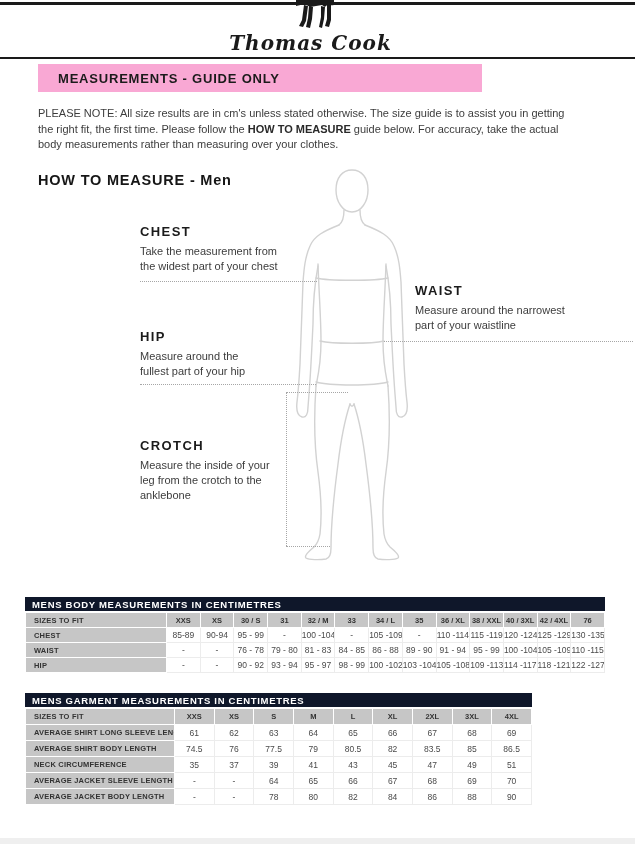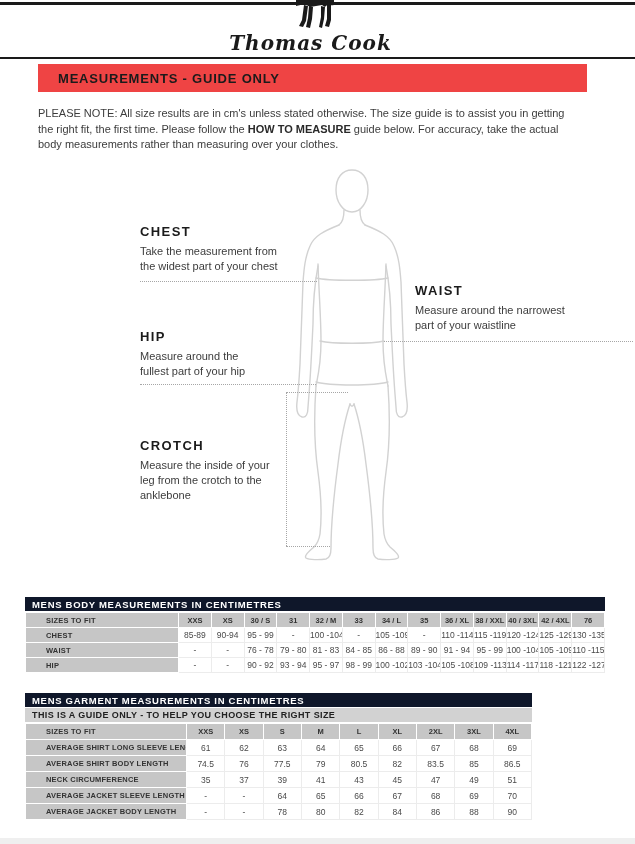--- a/index.html
+++ b/index.html
@@ -10,21 +10,21 @@
   .rule-top{top:2px;height:3px;}
   .rule-mid{top:57px;height:2px;}
   .bottom-strip{position:absolute;left:0;top:838px;width:635px;height:6px;background:#efefef;}
 
   
   .logo-text{position:absolute;left:0;top:31px;width:621px;text-align:center;
              font-family:"DejaVu Serif",serif;font-style:italic;font-weight:bold;
              font-size:20px;letter-spacing:1px;color:#1a1a1a;}
 
   
-  .title-bar{position:absolute;left:38px;top:64px;width:549px;height:28px;background:#ef4444;}
+  .title-bar{position:absolute;left:38px;top:64px;width:444px;height:28px;background:#f9a8d4;}
   .title-bar span{display:block;padding:7px 0 0 20px;font-size:13px;font-weight:bold;
                   letter-spacing:0.8px;color:#1b1b1b;}
 
   .note{position:absolute;left:38px;top:106px;width:545px;font-size:11px;line-height:1.42;
         color:#3c3c3c;white-space:pre-line;}
   .note b{color:#2a2a2a;}
 
   .h2{position:absolute;left:38px;top:172px;font-size:14.5px;font-weight:bold;
       letter-spacing:0.8px;color:#161616;}
 
@@ -54,21 +54,21 @@
   .tbar{height:14px;background:#0f172a;color:#fff;font-size:9.5px;font-weight:bold;
         letter-spacing:0.7px;line-height:15px;padding-left:7px;}
   .tsub{height:14px;background:#d2d2d2;color:#222;font-size:9px;font-weight:bold;
         letter-spacing:0.4px;line-height:15px;padding-left:7px;margin-top:1px;}
   table{border-collapse:collapse;table-layout:fixed;margin-top:1px;}
   .t1 table{width:580px;}
   .t2 table{width:507px;}
   td{height:14px;font-size:8.5px;text-align:center;color:#4a4a4a;background:#fff;
      border:1px solid #ececec;padding:0;overflow:hidden;white-space:nowrap;}
   .t2 td{height:15px;}
-  td.lbl{text-align:left;padding-left:20px;background:#c6c6c6;color:#333;font-weight:bold;
+  td.lbl{text-align:left;padding-left:8px;background:#c6c6c6;color:#333;font-weight:bold;
          font-size:7.5px;letter-spacing:0.2px;border:1px solid #ffffff;}
   .t1 td.lbl{width:132px;}
   .t2 td.lbl{width:140px;}
   tr.hdr td{background:#c6c6c6;color:#333;font-weight:bold;font-size:7.5px;border:1px solid #ffffff;}
 </style>
 </head>
 <body>
 
 <div id="page">
 
@@ -88,20 +88,21 @@
   <div class="rule rule-mid"></div>
 
   <div class="title-bar">
     <span>MEASUREMENTS - GUIDE ONLY</span>
   </div>
 
   <div class="note"><span>PLEASE NOTE:  All size results are in cm's unless stated otherwise. The size guide is to assist you in getting
 the right fit, the first time. Please follow the </span><b>HOW TO MEASURE</b><span> guide below. For accuracy, take the actual
 body measurements rather than measuring over your clothes.</span></div>
 
+  <div class="h2">HOW TO MEASURE - Men</div>
 
   <svg class="figure" width="175" height="420" viewBox="0 0 175 420">
     <g fill="none" stroke="#d2d2d2" stroke-width="1.4" stroke-linecap="round" stroke-linejoin="round">
 
       <path d="M84,6 C94,6 100,14 100,26 C100,38 93,48 84,48 C75,48 68,38 68,26 C68,14 74,6 84,6 Z"></path>
 
       <path d="M76,46 C76,54 75,58 71,61"></path>
       <path d="M92,46 C92,54 93,58 97,61"></path>
 
       <path d="M71,61 C56,67 46,72 42,82 C37,93 36,105 35,118 C34,145 33,175 32,200 C31,218 30,230 29,238 C28,247 30,252 34,253 C38,254 40,250 40,243 L41,230 C43,205 44,180 45,160 C45,140 47,118 50,102"></path>
@@ -219,21 +220,20 @@
             <td>114 -117</td>
             <td>118 -121</td>
             <td>122 -127</td>
           </tr>
         </tbody>
     </table>
   </div>
 
   <div class="tblock t2">
     <div class="tbar">MENS GARMENT MEASUREMENTS IN CENTIMETRES</div>
-    <div class="tsub">THIS IS A GUIDE ONLY - TO HELP YOU CHOOSE THE RIGHT SIZE</div>
     <table>
       <tbody>
           <tr class="hdr">
             <td class="lbl">SIZES TO FIT</td>
             <td>XXS</td>
             <td>XS</td>
             <td>S</td>
             <td>M</td>
             <td>L</td>
             <td>XL</td>

